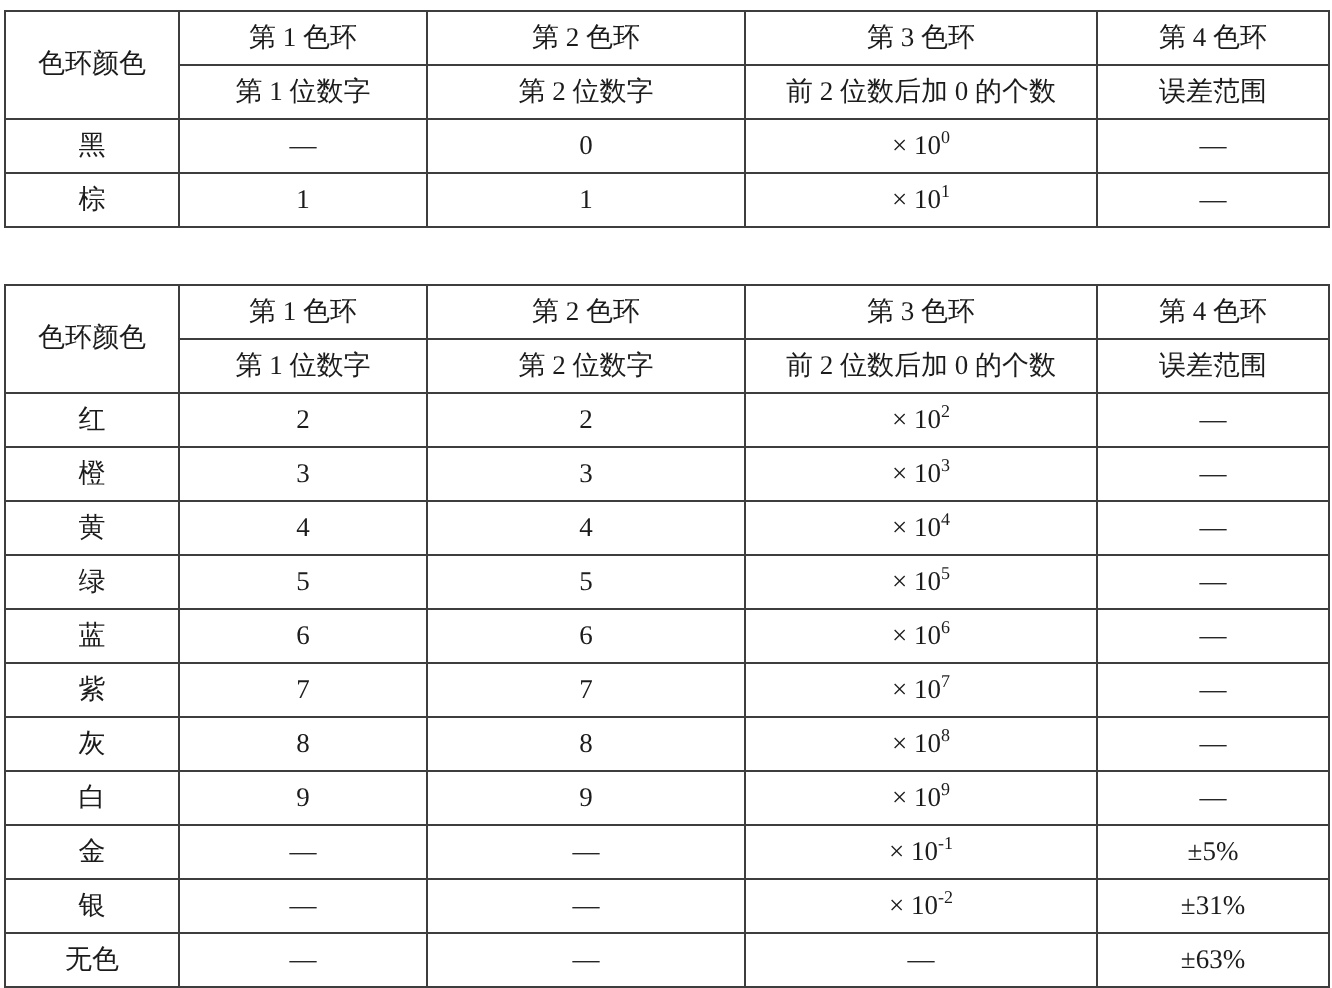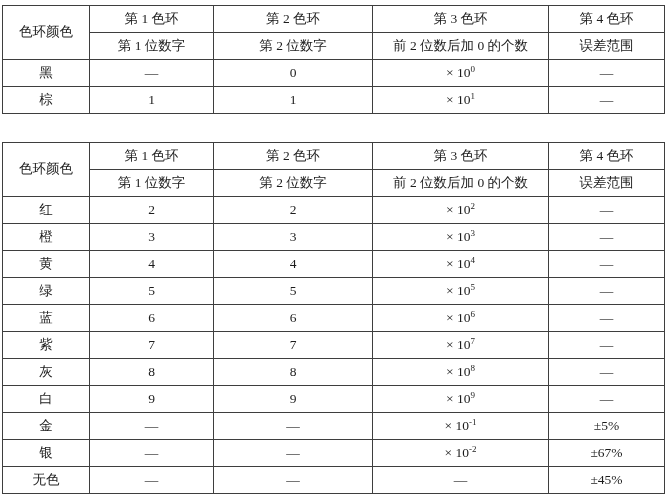--- a/index.html
+++ b/index.html
@@ -181,26 +181,26 @@
     <td>—</td>
     <td><span>× 10</span><sup>-1</sup></td>
     <td>±5%</td>
   </tr>
 
   <tr>
     <td>银</td>
     <td>—</td>
     <td>—</td>
     <td><span>× 10</span><sup>-2</sup></td>
-    <td>±67%</td>
+    <td>±31%</td>
   </tr>
 
   <tr>
     <td>无色</td>
     <td>—</td>
     <td>—</td>
     <td><span>—</span><sup></sup></td>
-    <td>±45%</td>
+    <td>±63%</td>
   </tr>
 </tbody>
   </table>
 
 </div>
 
 </body></html>

